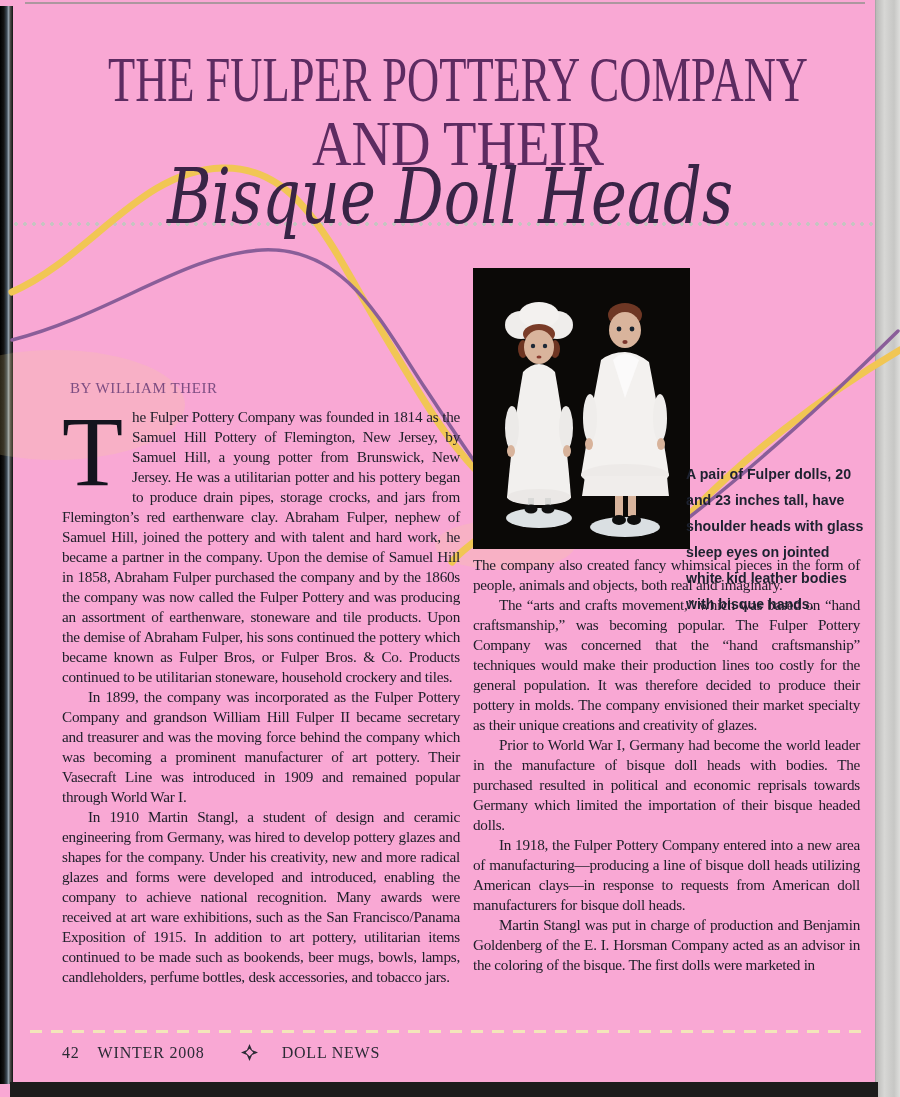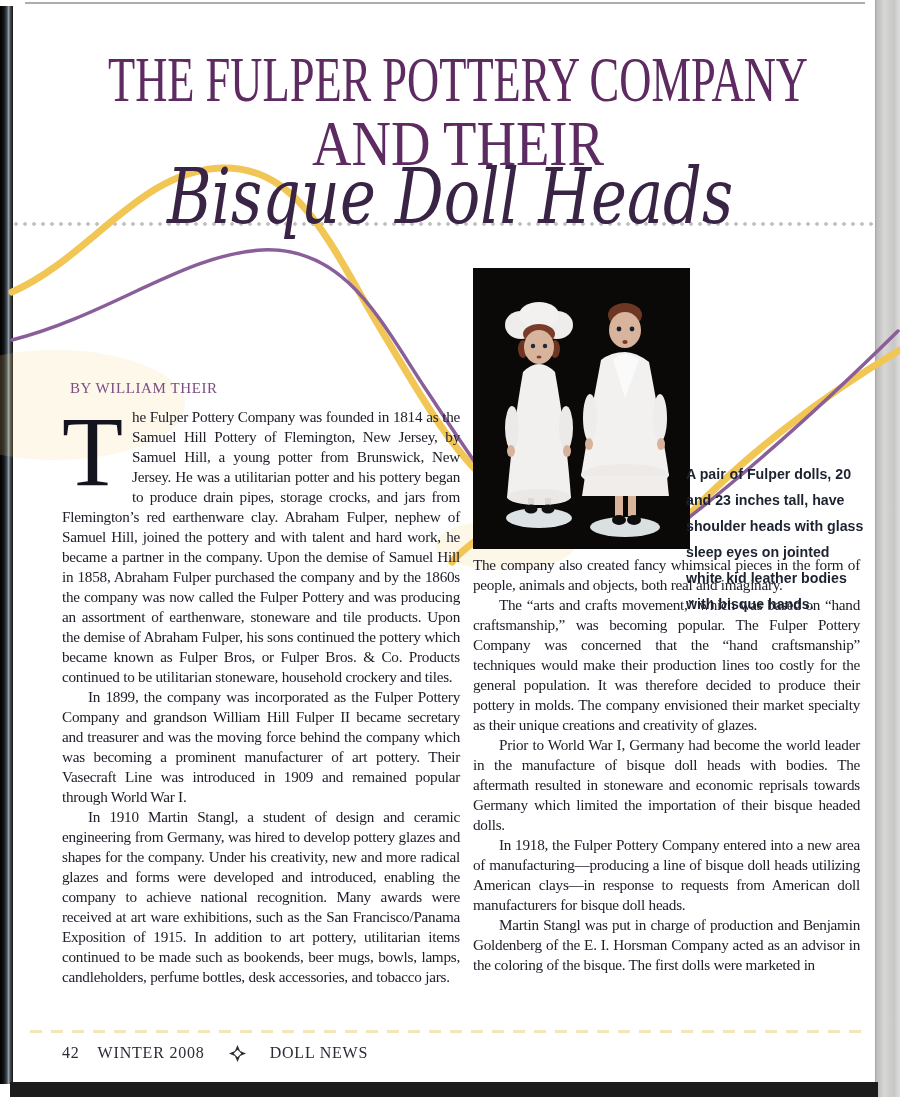--- a/index.html
+++ b/index.html
@@ -1,16 +1,16 @@
 <!DOCTYPE html>
 <html><head>
 <meta charset="utf-8">
 <style>
   html,body{margin:0;padding:0;background:#e8e8e6;}
-  #page{position:relative;width:900px;height:1097px;background:#ffffff;overflow:hidden;
+  #page{position:relative;width:900px;height:1097px;background:#f9a8d4;overflow:hidden;
         font-family:"Liberation Serif",serif;}
 
   
   .edge-top{position:absolute;left:25px;top:2px;width:840px;height:2px;background:#93918e;opacity:.75;}
   .edge-left{position:absolute;left:0;top:6px;width:13px;height:1078px;
      background:linear-gradient(90deg,#000 0%,#141414 30%,#3d4a55 52%,#93a0ab 66%,#4a4a48 80%,#121212 100%);}
   .edge-right{position:absolute;right:0;top:0;width:24px;height:1097px;
      background:linear-gradient(90deg,#b9b9b7,#d7d7d5 35%,#c7c7c5 75%,#dededc);border-left:1px solid #a8a8a6;}
   .edge-bottom{position:absolute;left:10px;top:1082px;width:868px;height:15px;background:#1c1c1c;}
 
@@ -45,24 +45,24 @@
 
   
   .photo{position:absolute;left:473px;top:268px;width:217px;height:281px;z-index:3;}
 
   
   .caption{position:absolute;left:686px;top:461px;width:178px;z-index:4;
      font-family:"Liberation Sans",sans-serif;font-weight:bold;font-size:14.2px;
      line-height:26px;color:#1d2230;}
 
   
-  .footer{position:absolute;left:62px;top:1044px;z-index:4;display:flex;align-items:flex-end;
+  .footer{position:absolute;left:62px;top:1044px;z-index:4;display:flex;align-items:flex-start;
      color:#2b2b35;font-size:16px;letter-spacing:.8px;}
   .footer .pageno{margin-right:18px;}
-  .footer .issue{margin-right:24px;}
+  .footer .issue{margin-right:36px;}
   .footer .star{margin-right:24px;display:inline-flex;}
   </style>
 </head>
 <body>
 
 <div id="page">
 
   <div class="edge-top"></div>
   <div class="edge-left"></div>
   <div class="edge-right"></div>
@@ -142,21 +142,21 @@
       <ellipse cx="146" cy="252" rx="7" ry="5" fill="#0d0d0d"></ellipse>
       <ellipse cx="161" cy="252" rx="7" ry="5" fill="#0d0d0d"></ellipse>
     </g>
   </svg>
 
   <div class="caption">A pair of Fulper dolls, 20 and 23 inches tall, have shoulder heads with glass sleep eyes on jointed white kid leather bodies with bisque hands.</div>
 
   <div class="col col-right">
     <p>The company also created fancy whimsical pieces in the form of people, animals and objects, both real and imaginary.</p>
     <p>The “arts and crafts movement,” which was based on “hand craftsmanship,” was becoming popular. The Fulper Pottery Company was concerned that the “hand craftsmanship” techniques would make their production lines too costly for the general population. It was therefore decided to produce their pottery in molds. The company envisioned their market specialty as their unique creations and creativity of glazes.</p>
-    <p>Prior to World War I, Germany had become the world leader in the manufacture of bisque doll heads with bodies. The aftermath resulted in stoneware and economic reprisals towards Germany which limited the importation of their bisque headed dolls.</p>
+    <p>Prior to World War I, Germany had become the world leader in the manufacture of bisque doll heads with bodies. The purchased resulted in political and economic reprisals towards Germany which limited the importation of their bisque headed dolls.</p>
     <p>In 1918, the Fulper Pottery Company entered into a new area of manufacturing—producing a line of bisque doll heads utilizing American clays—in response to requests from American doll manufacturers for bisque doll heads.</p>
     <p>Martin Stangl was put in charge of production and Benjamin Goldenberg of the E. I. Horsman Company acted as an advisor in the coloring of the bisque. The first dolls were marketed in</p>
   </div>
 
   <div class="footer">
     <span class="pageno">42</span>
     <span class="issue">WINTER 2008</span>
     <span class="star">
       <svg width="17" height="17" viewBox="0 0 20 20">
         <path d="M10 0 L13 7 L20 10 L13 13 L10 20 L7 13 L0 10 L7 7 Z M10 5.5 L14.5 10 L10 14.5 L5.5 10 Z" fill="#2b2b35" fill-rule="evenodd"></path>

